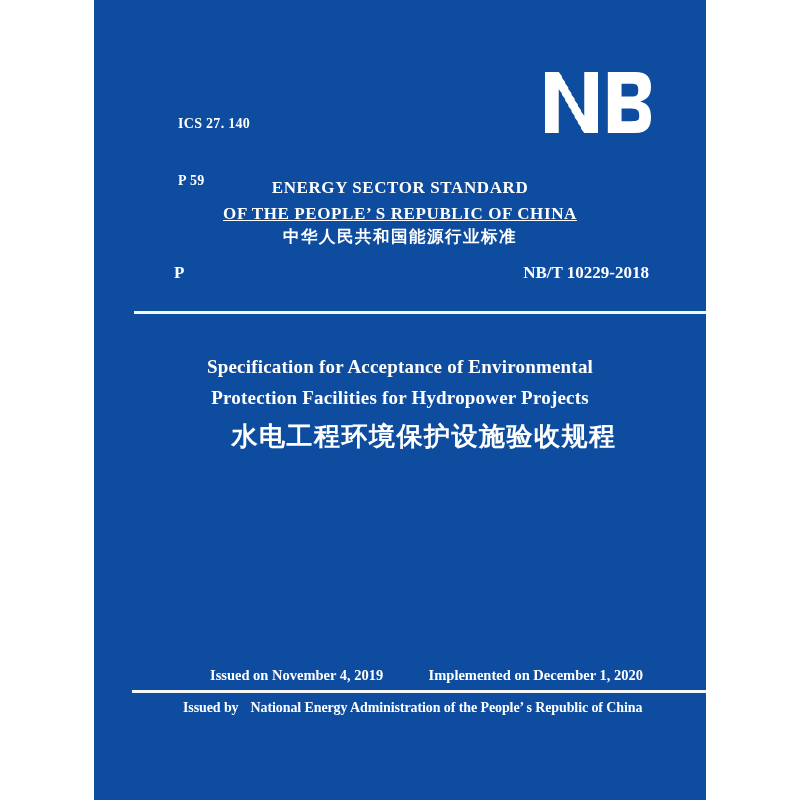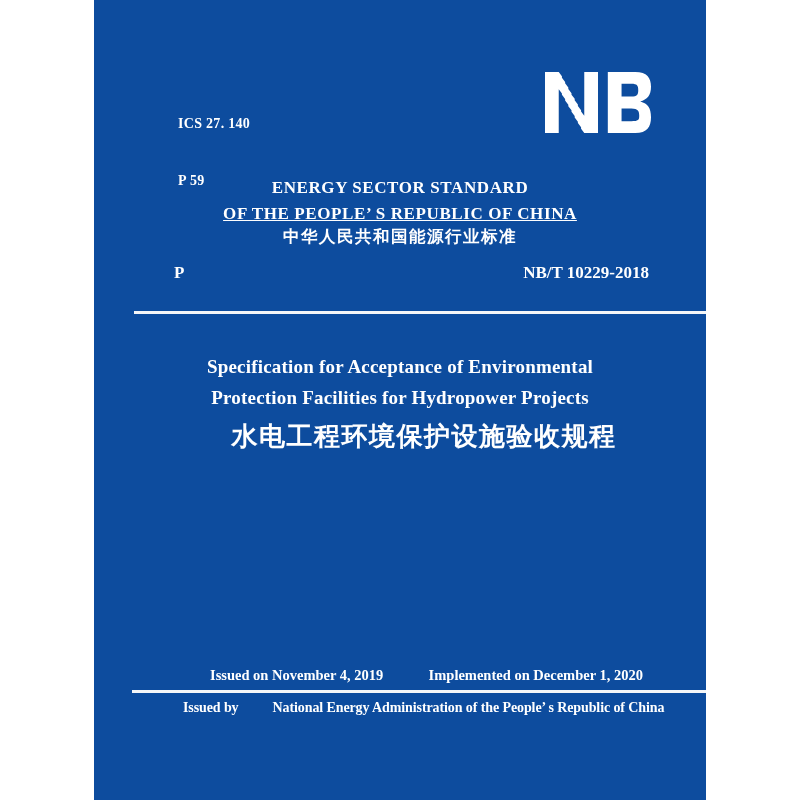--- a/index.html
+++ b/index.html
@@ -127,21 +127,21 @@
     font-size: 14.5px;
     font-weight: bold;
     margin-left: 28px;
   }
 
   
   .issuer-row {
     left: 89px;
     top: 700px;
     display: flex;
-    gap: 34px;
+    gap: 12px;
     font-size: 14px;
     font-weight: bold;
     letter-spacing: -0.1px;
     white-space: nowrap;
   }
 </style>
 </head>
 <body>
 
 <div class="page">

